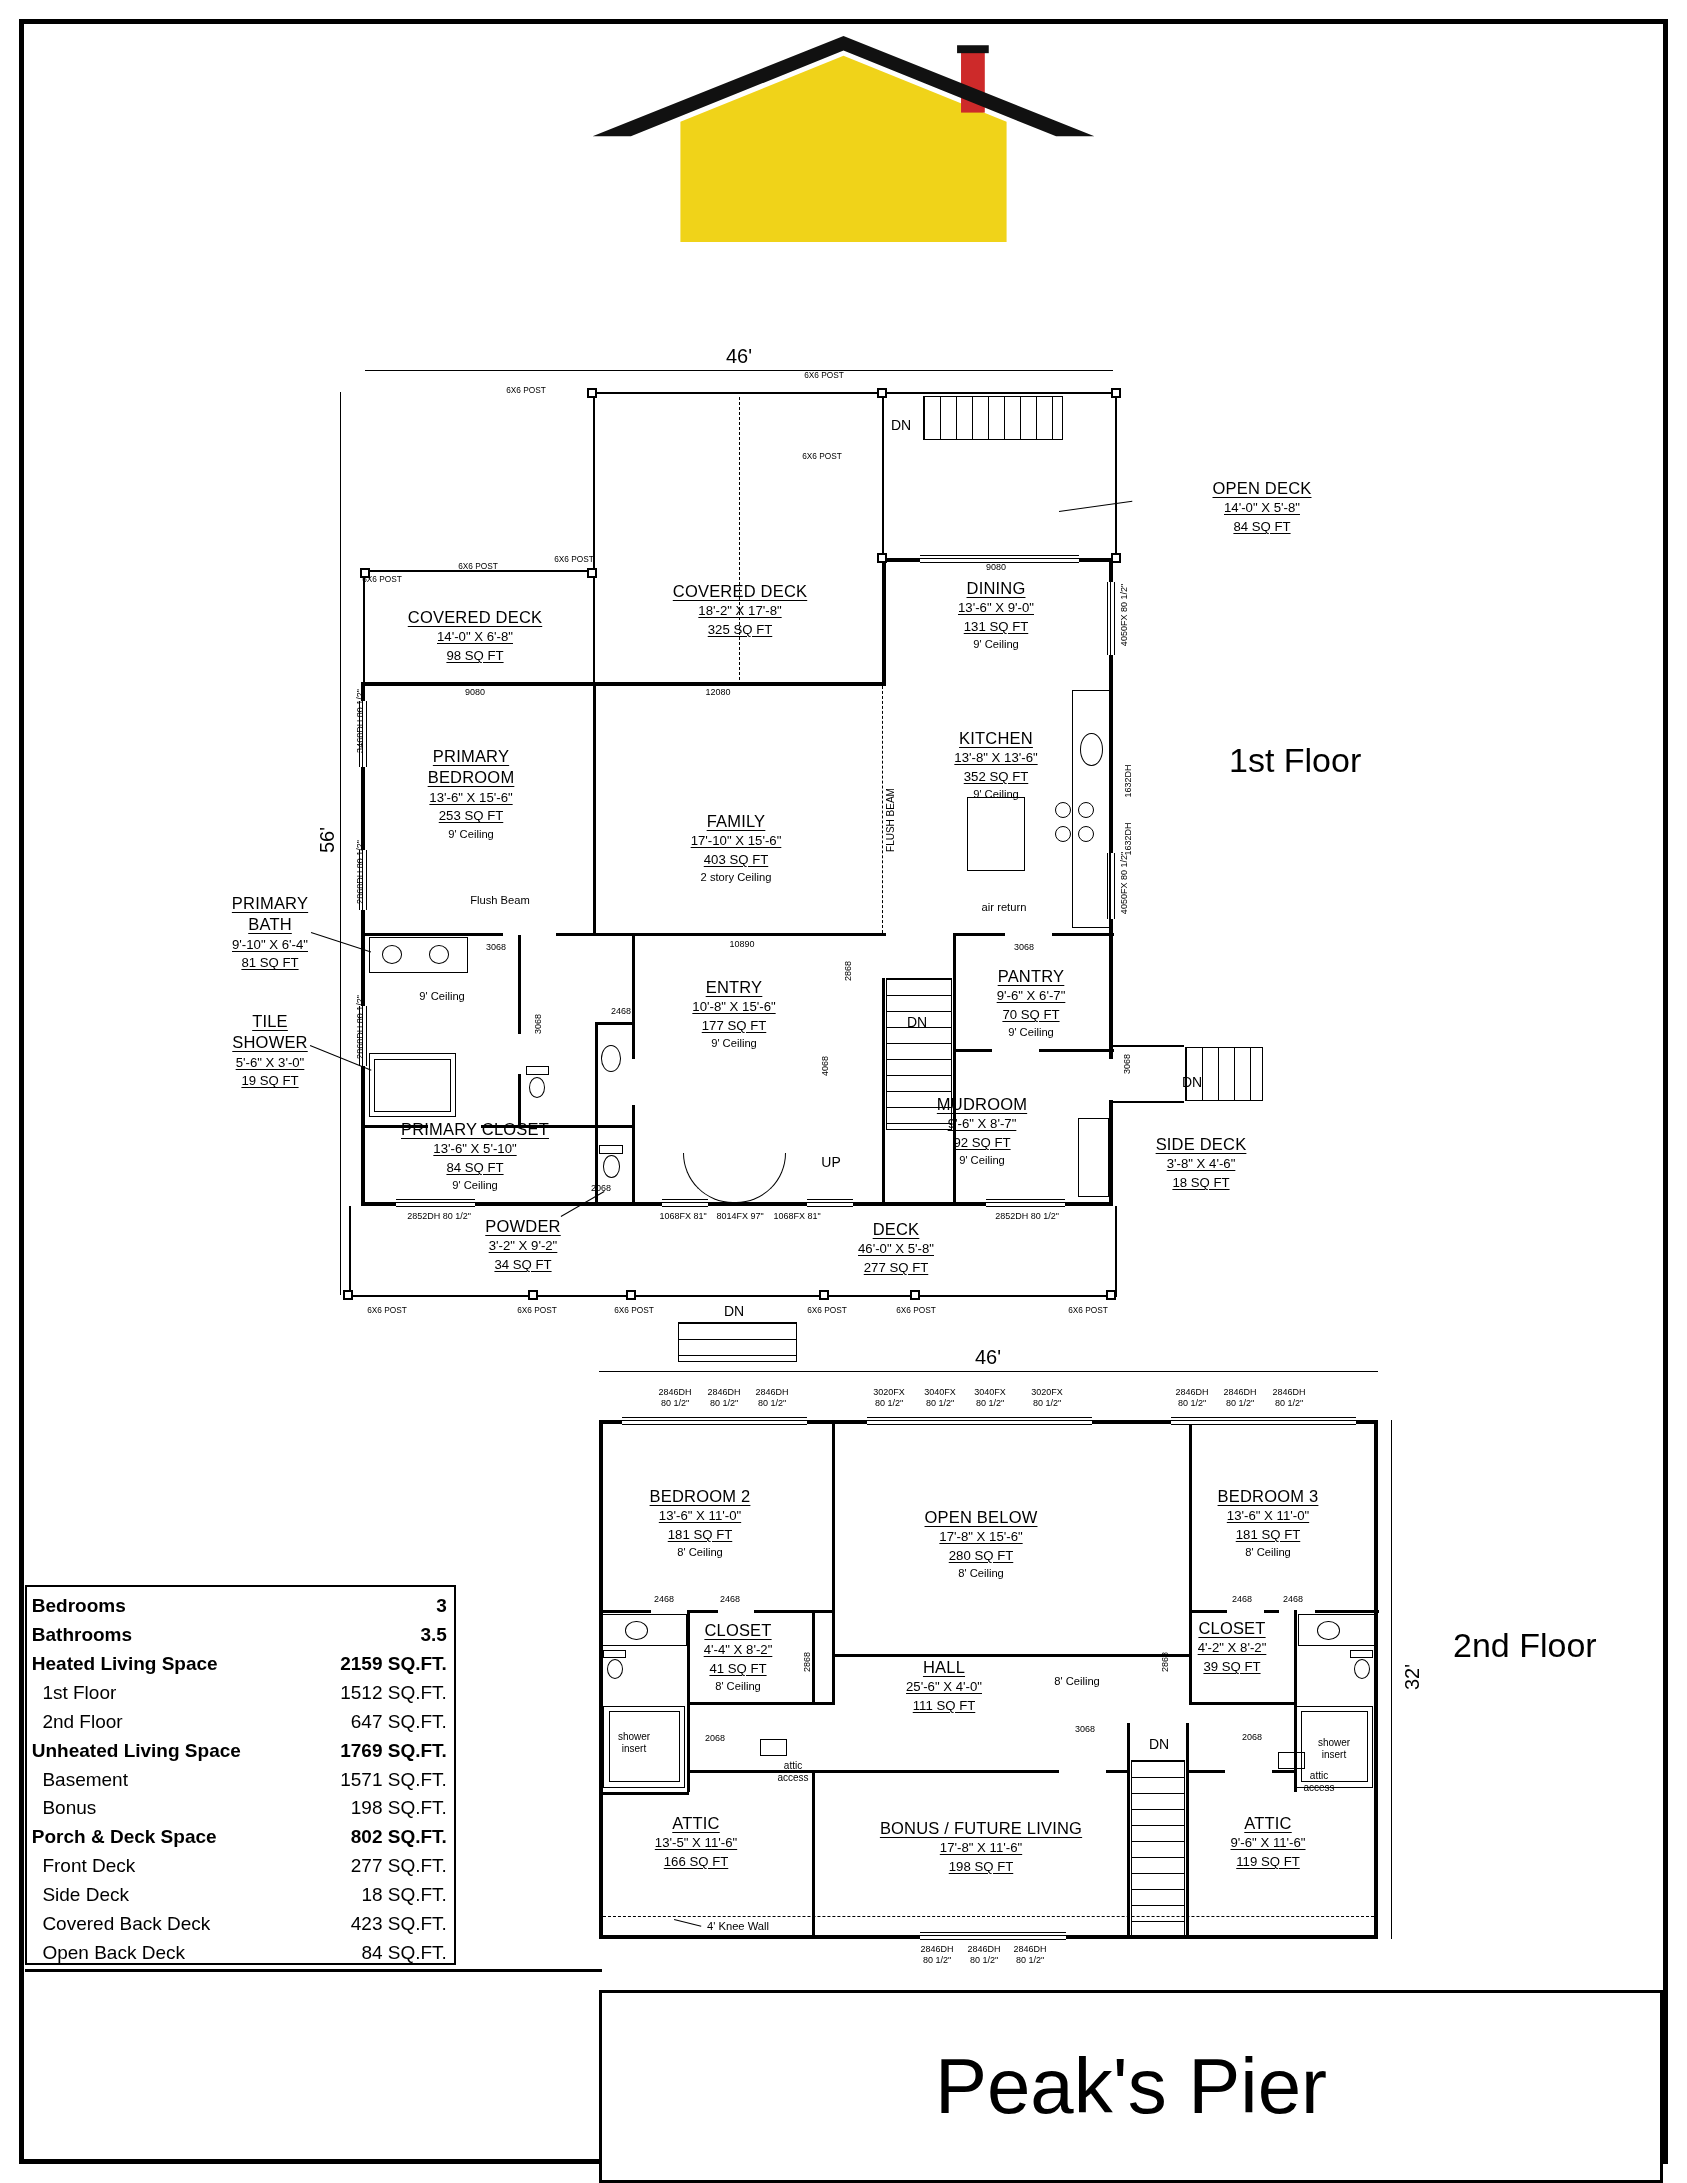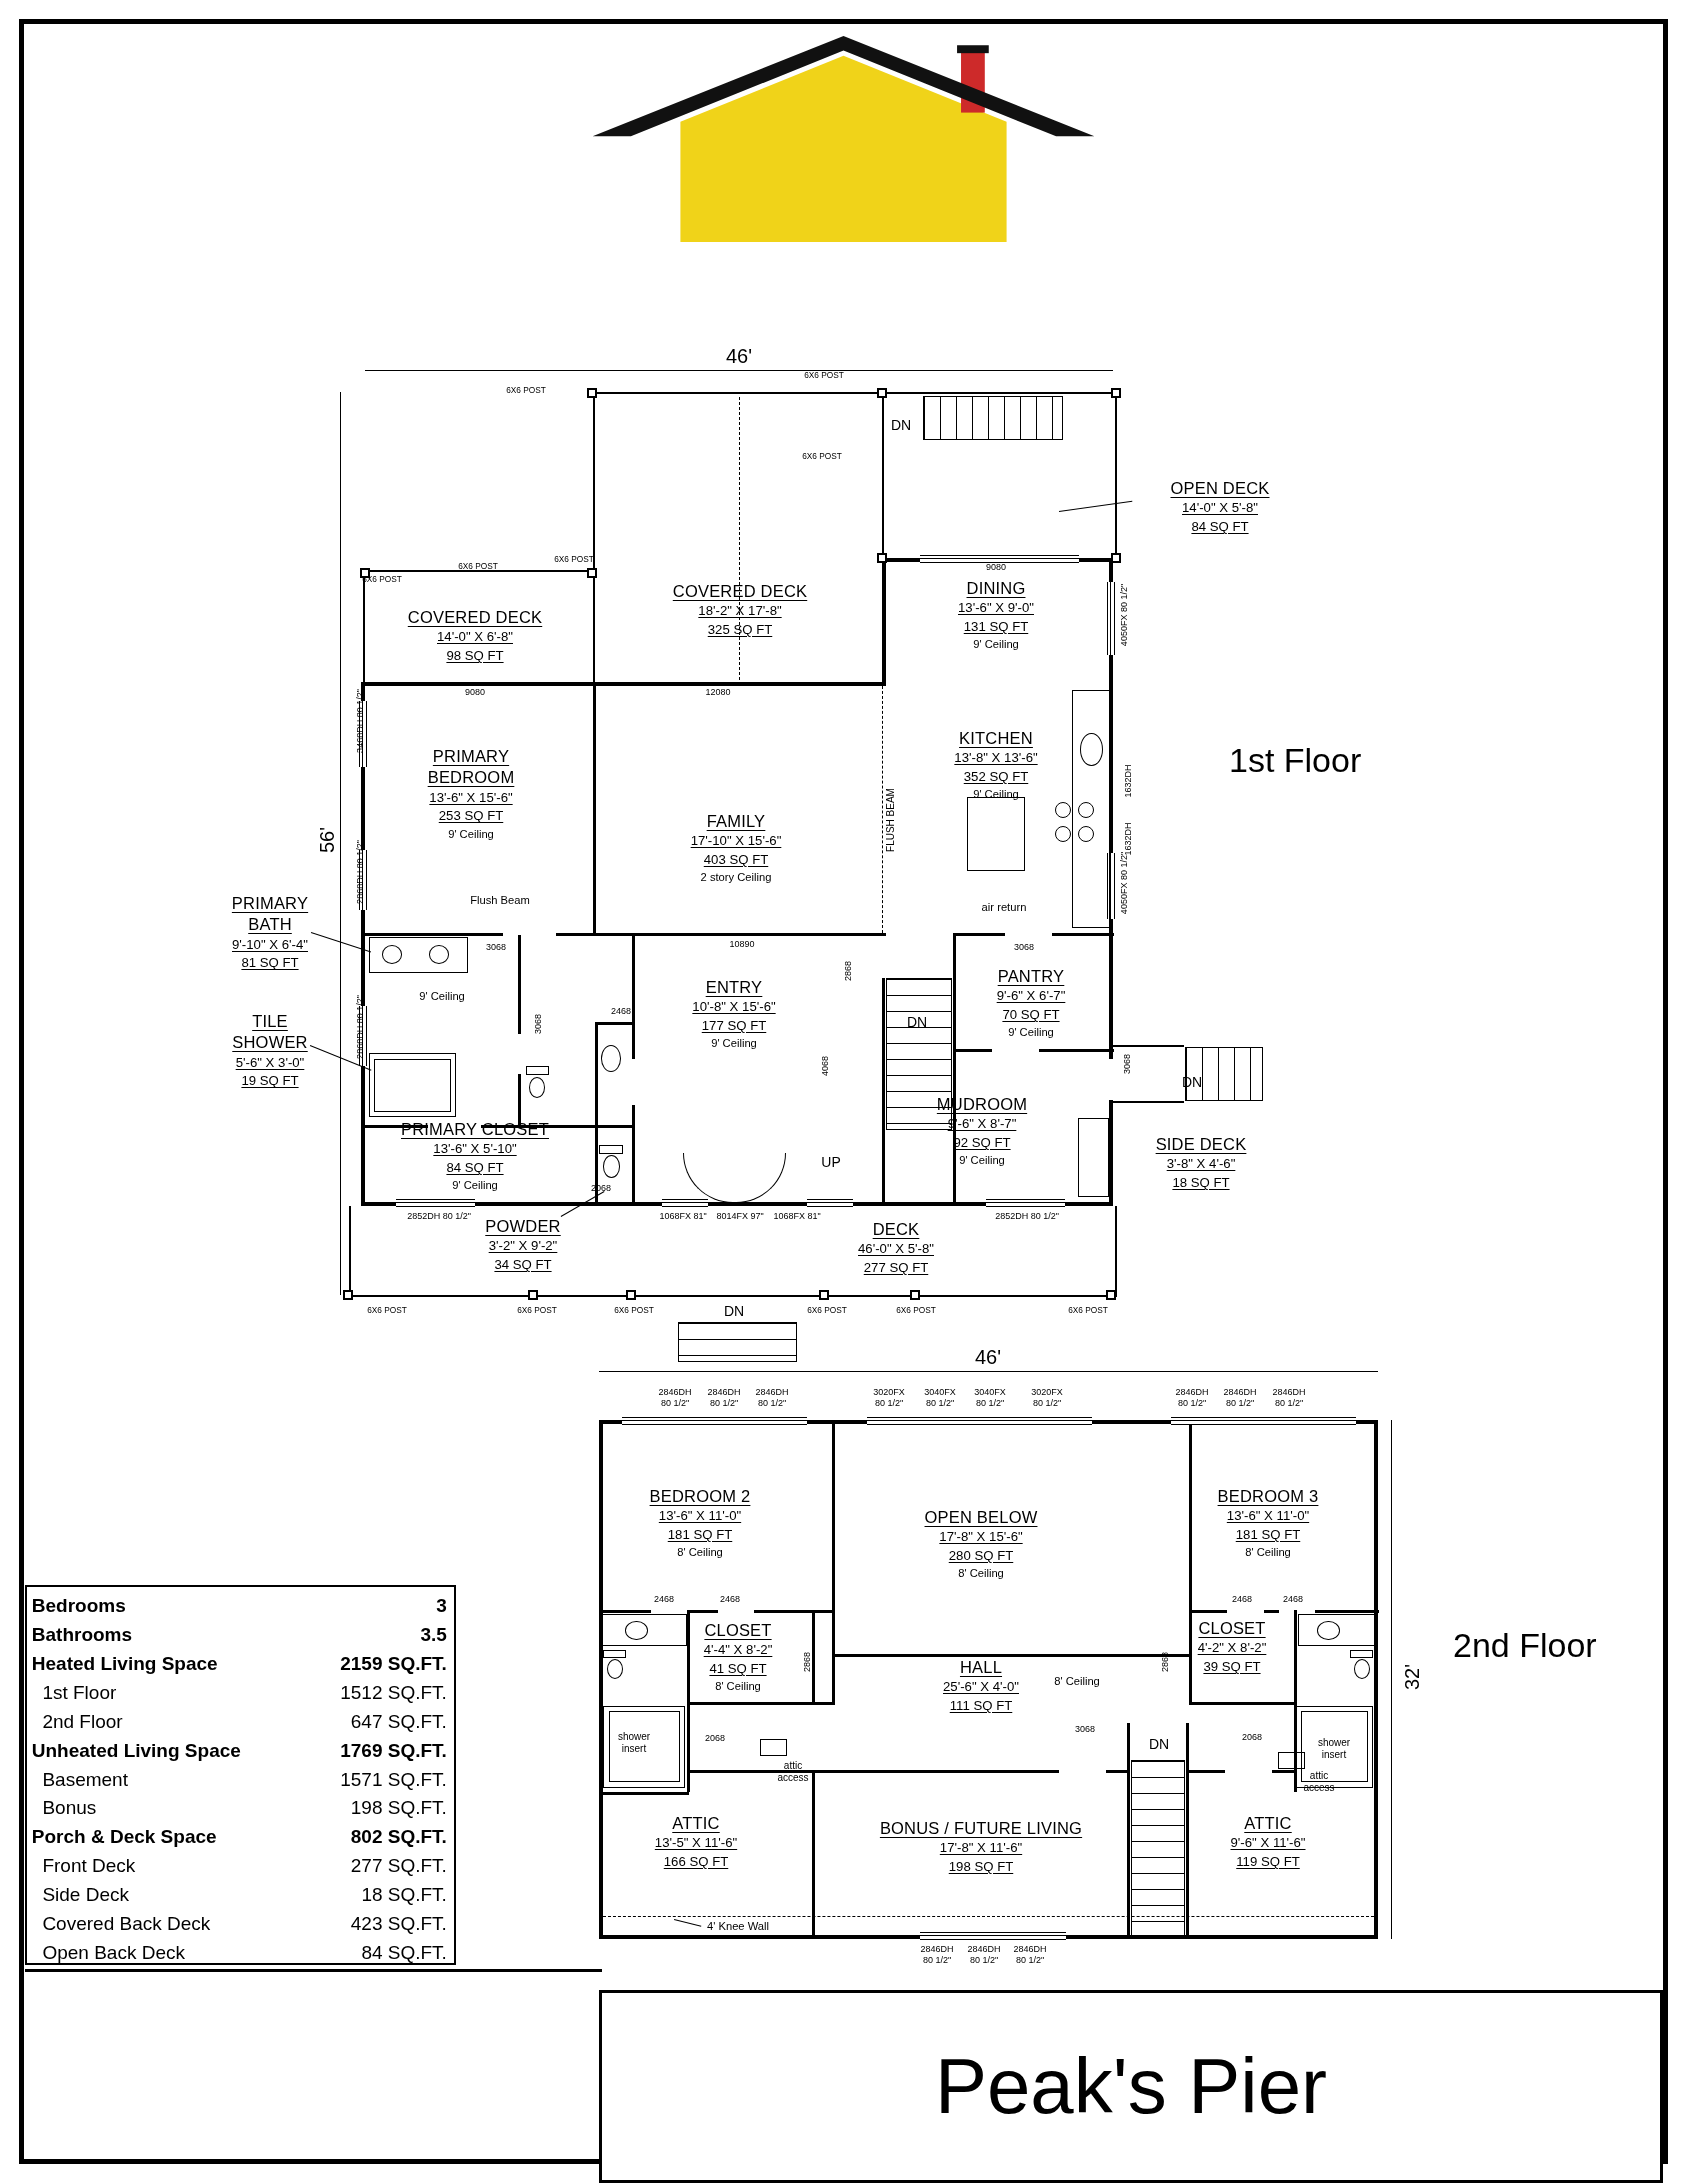--- a/index.html
+++ b/index.html
@@ -162,21 +162,21 @@
 <span class="post-label" style="left:574px;top:554px">6X6 POST</span>
 <span class="post-label" style="left:382px;top:574px">6X6 POST</span>
 <span class="post-label" style="left:478px;top:561px">6X6 POST</span>
 <span class="post-label" style="left:387px;top:1305px">6X6 POST</span>
 <span class="post-label" style="left:537px;top:1305px">6X6 POST</span>
 <span class="post-label" style="left:634px;top:1305px">6X6 POST</span>
 <span class="post-label" style="left:827px;top:1305px">6X6 POST</span>
 <span class="post-label" style="left:916px;top:1305px">6X6 POST</span>
 <span class="post-label" style="left:1088px;top:1305px">6X6 POST</span>
 
-<div class="room" style="left:1220px;top:478px">
+<div class="room" style="left:1262px;top:478px">
   <span class="nm">OPEN DECK</span>
   <span class="dm">14'-0" X 5'-8"</span>
   <span class="dm">84 SQ FT</span>
 </div>
 <div class="ldr" style="left:1059px;top:511px;width:74px;transform:rotate(-8deg)"></div>
 
 <div class="room" style="left:475px;top:607px">
   <span class="nm">COVERED DECK</span>
   <span class="dm">14'-0" X 6'-8"</span>
   <span class="dm">98 SQ FT</span>
@@ -391,21 +391,21 @@
   <span class="cl">8' Ceiling</span>
 </div>
 
 <div class="room" style="left:738px;top:1620px">
   <span class="nm">CLOSET</span>
   <span class="dm">4'-4" X 8'-2"</span>
   <span class="dm">41 SQ FT</span>
   <span class="cl">8' Ceiling</span>
 </div>
 
-<div class="room" style="left:981px;top:1657px">
+<div class="room" style="left:944px;top:1657px">
   <span class="nm">HALL</span>
   <span class="dm">25'-6" X 4'-0"</span>
   <span class="dm">111 SQ FT</span>
 </div>
 
 <div class="room" style="left:1232px;top:1618px">
   <span class="nm">CLOSET</span>
   <span class="dm">4'-2" X 8'-2"</span>
   <span class="dm">39 SQ FT</span>
 </div>

